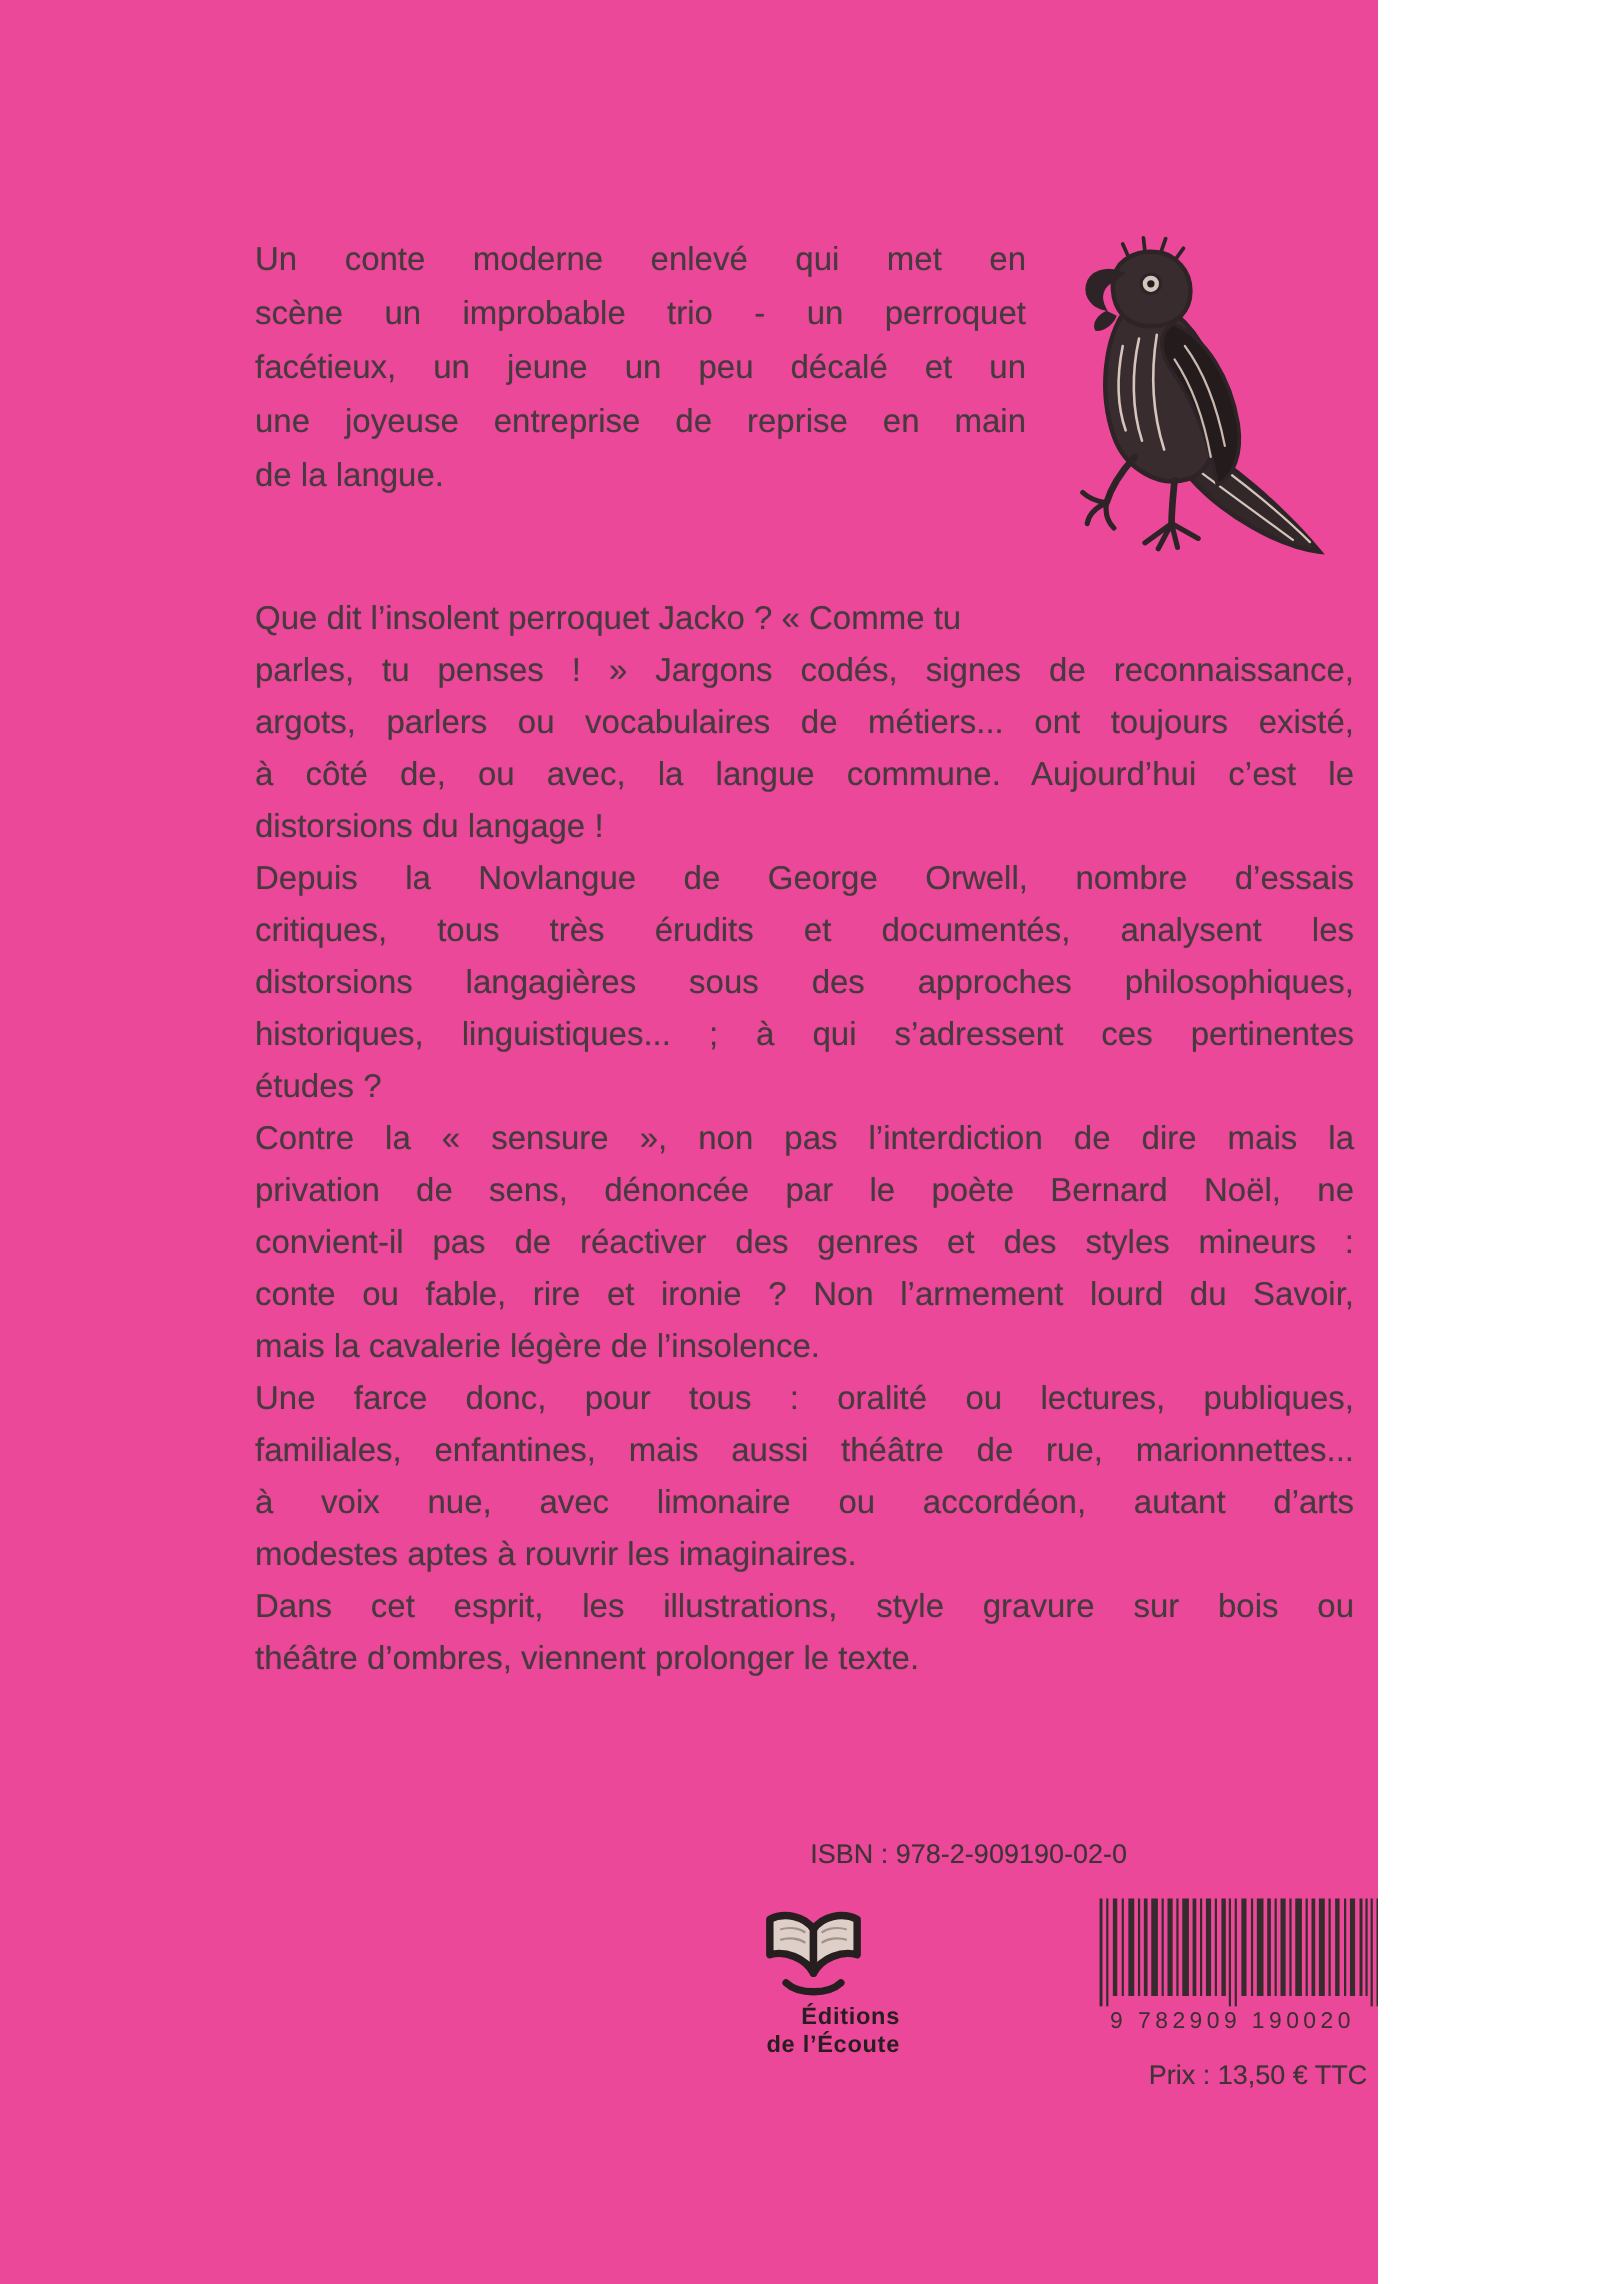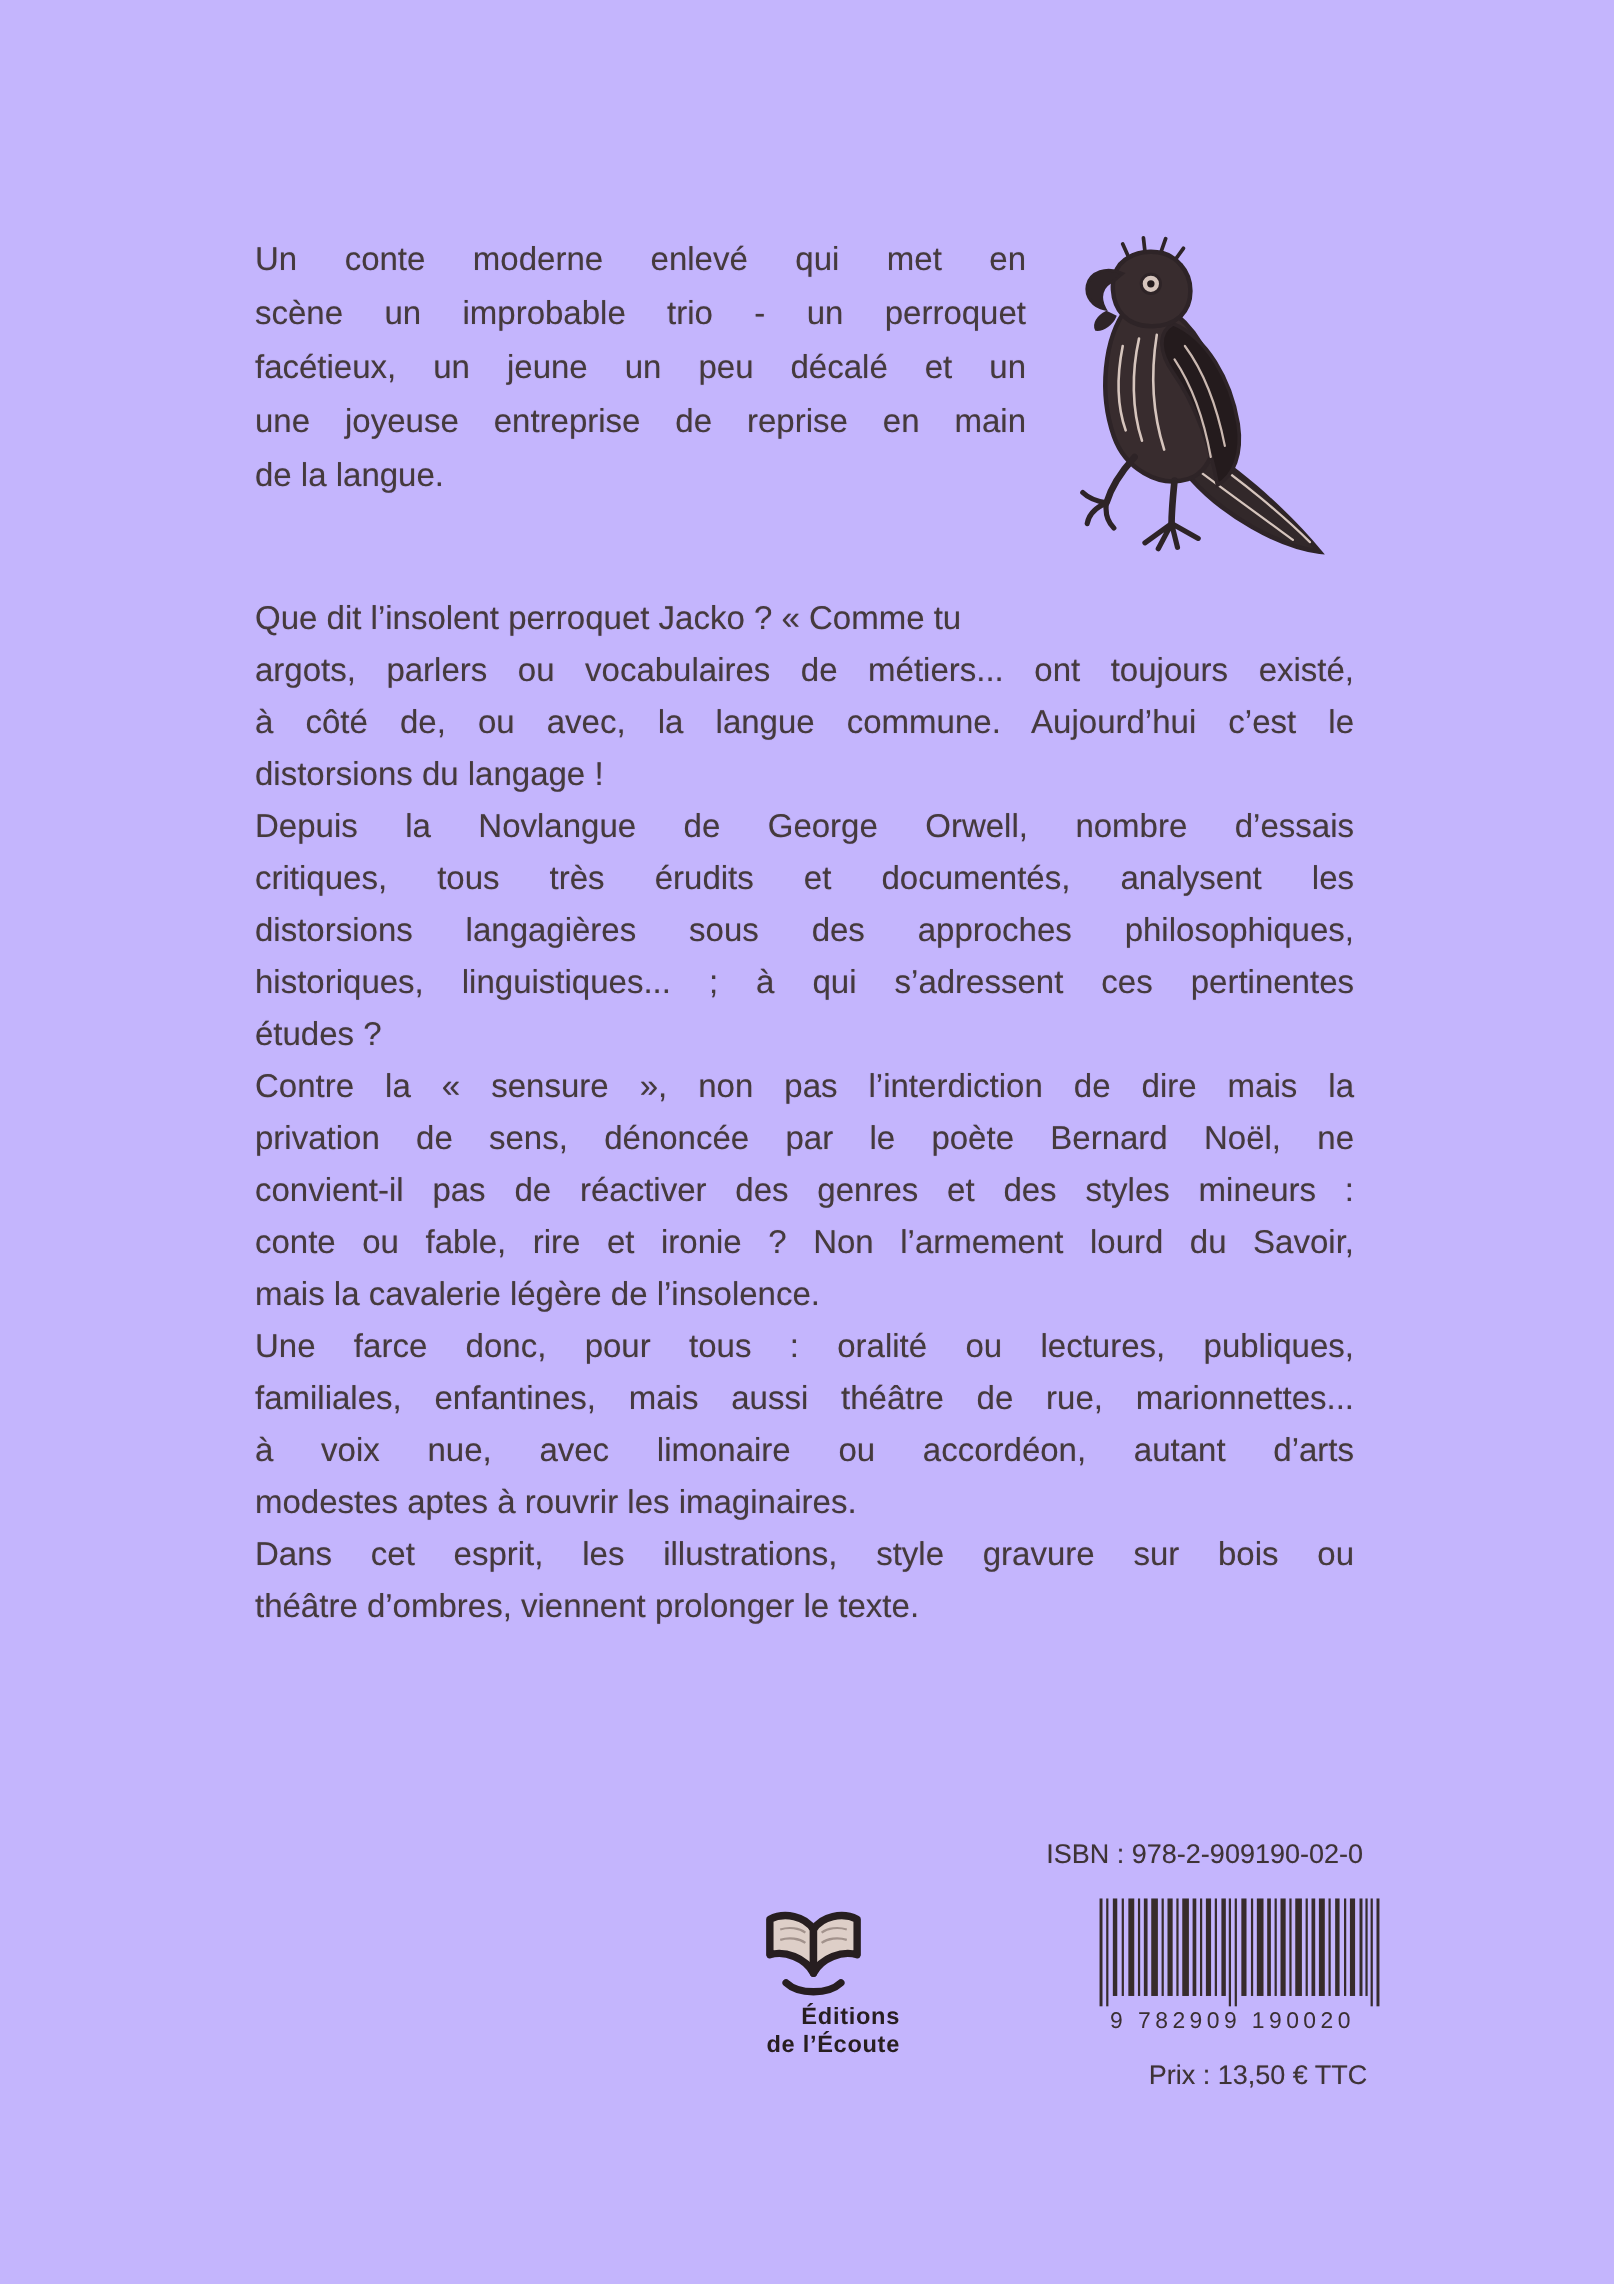--- a/index.html
+++ b/index.html
@@ -1,20 +1,20 @@
 <!DOCTYPE html>
 <html style="font-size:11.8px"><head>
 <meta charset="utf-8">
 <style>
   html,body { margin:0; padding:0; }
   .cover {
     position: relative;
-    width: 1614px;
+    width: 1378px;
     height: 2284px;
-    background: #c4b5fd;
+    background: #ec4899;
     font-family: "Liberation Sans", sans-serif;
     color: #453a3d;
     overflow: hidden;
   }
   
   .cover { text-rendering: geometricPrecision; }
   .blurb-col { position: absolute; text-shadow: 0 0 0.9px rgba(62,50,54,0.40); }
   .col1 { left: 255px; top: 232px;  width: 771px; font-size: 33px; line-height: 54px; }
   .col2 { left: 255px; top: 592px;  width: 1099px; font-size: 33px; line-height: 52px; }
   .para .line { text-align: justify; text-align-last: justify; }
@@ -110,20 +110,21 @@
         <path d="M178 390 L142 416 M178 390 L186 422 M178 390 L214 410 M178 390 L160 424" stroke-width="7"></path>
       </g>
     </svg>
   </div>
 
   <div class="blurb-col col2">
     <div class="para ragged">
         <div class="line">Que dit l’insolent perroquet Jacko ? « Comme tu</div>
       </div>
     <div class="para">
+        <div class="line">parles, tu penses ! » Jargons codés, signes de reconnaissance,</div>
         <div class="line">argots, parlers ou vocabulaires de métiers... ont toujours existé,</div>
         <div class="line">à côté de, ou avec, la langue commune. Aujourd’hui c’est le</div>
         <div class="line">distorsions du langage !</div>
       </div>
     <div class="para">
         <div class="line">Depuis la Novlangue de George Orwell, nombre d’essais</div>
         <div class="line">critiques, tous très érudits et documentés, analysent les</div>
         <div class="line">distorsions langagières sous des approches philosophiques,</div>
         <div class="line">historiques, linguistiques... ; à qui s’adressent ces pertinentes</div>
         <div class="line">études ?</div>

